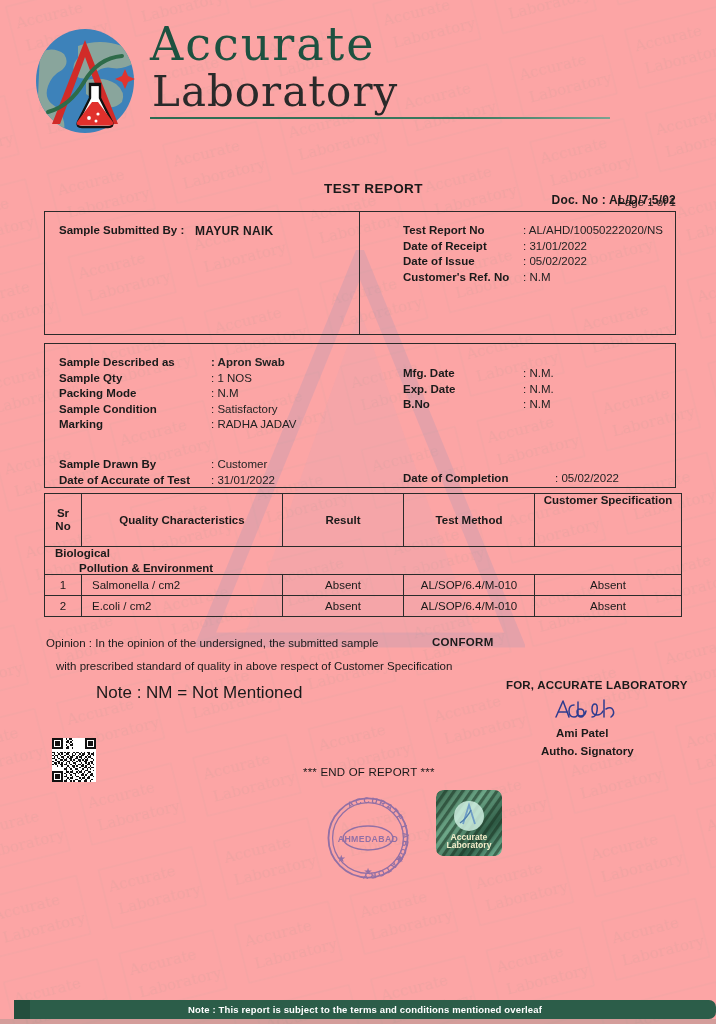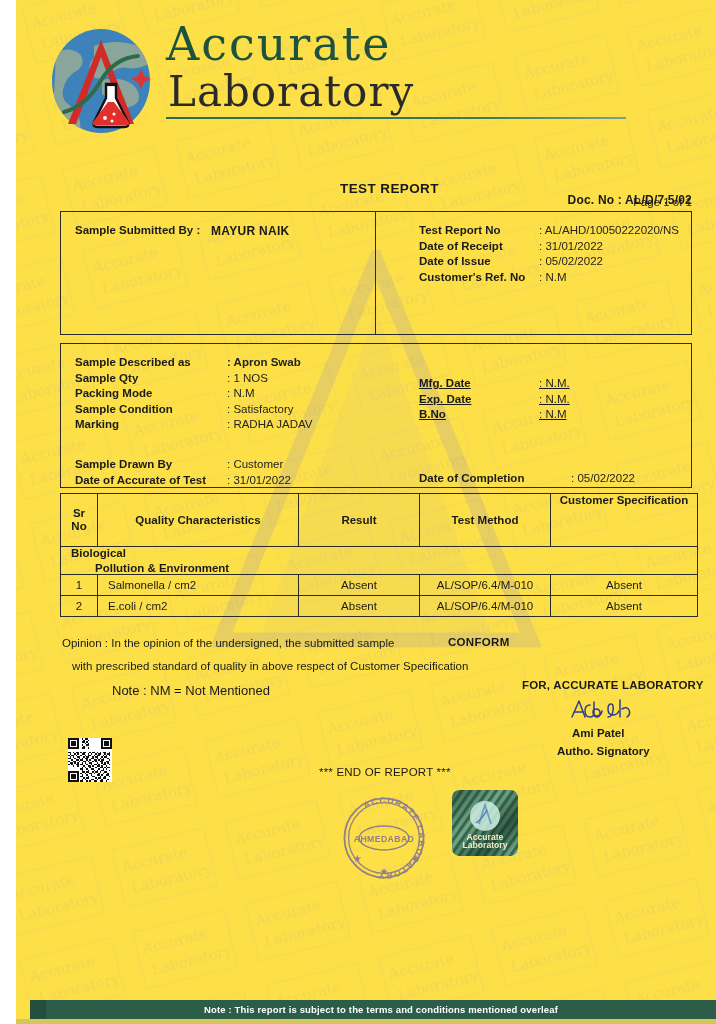--- a/index.html
+++ b/index.html
@@ -13,22 +13,21 @@
     font-family: "Liberation Sans", sans-serif;
     position: relative;
     overflow: hidden;
     color: #1a1a1a;
   }
 
   
   #page {
     position: absolute;
     inset: 0;
-    background: #fde047;
-    margin-left: 16px;
+    background: #fca5a5;
   }
   #wm-tile {
     position: absolute;
     left: 0; top: 0; right: 0; bottom: 0;
     opacity: 0.17;
     pointer-events: none;
     z-index: 1;
   }
   #wm-triangle {
     position: absolute;
@@ -175,24 +174,23 @@
     font-size: 11.5px;
     line-height: 15.5px;
   }
   .s-list .row { display: flex; }
   .s-list .row .k { width: 152px; font-weight: bold; }
   .s-list .row.strong .v { font-weight: bold; }
 
   .m-list {
     position: absolute;
     left: 358px;
-    top: 32px;
+    top: 22px;
     font-size: 11.5px;
     line-height: 15.5px;
-    text-decoration: underline;
   }
   .m-list .row { display: flex; }
   .m-list .row .k { width: 120px; font-weight: bold; }
 
   .drawn-list {
     position: absolute;
     left: 14px;
     top: 112px;
     font-size: 11.5px;
     line-height: 16px;
@@ -265,21 +263,21 @@
     letter-spacing: .3px;
   }
   .opinion2 {
     position: absolute;
     left: 56px; top: 660px;
     font-size: 11.5px;
   }
   .note-nm {
     position: absolute;
     left: 56px; top: 683px;
-    font-size: 13px;
+    font-size: 17px;
     padding-left: 40px;
   }
 
   .for-lab {
     position: absolute;
     left: 506px; top: 679px;
     font-size: 11.5px;
     font-weight: bold;
     letter-spacing: .2px;
   }

